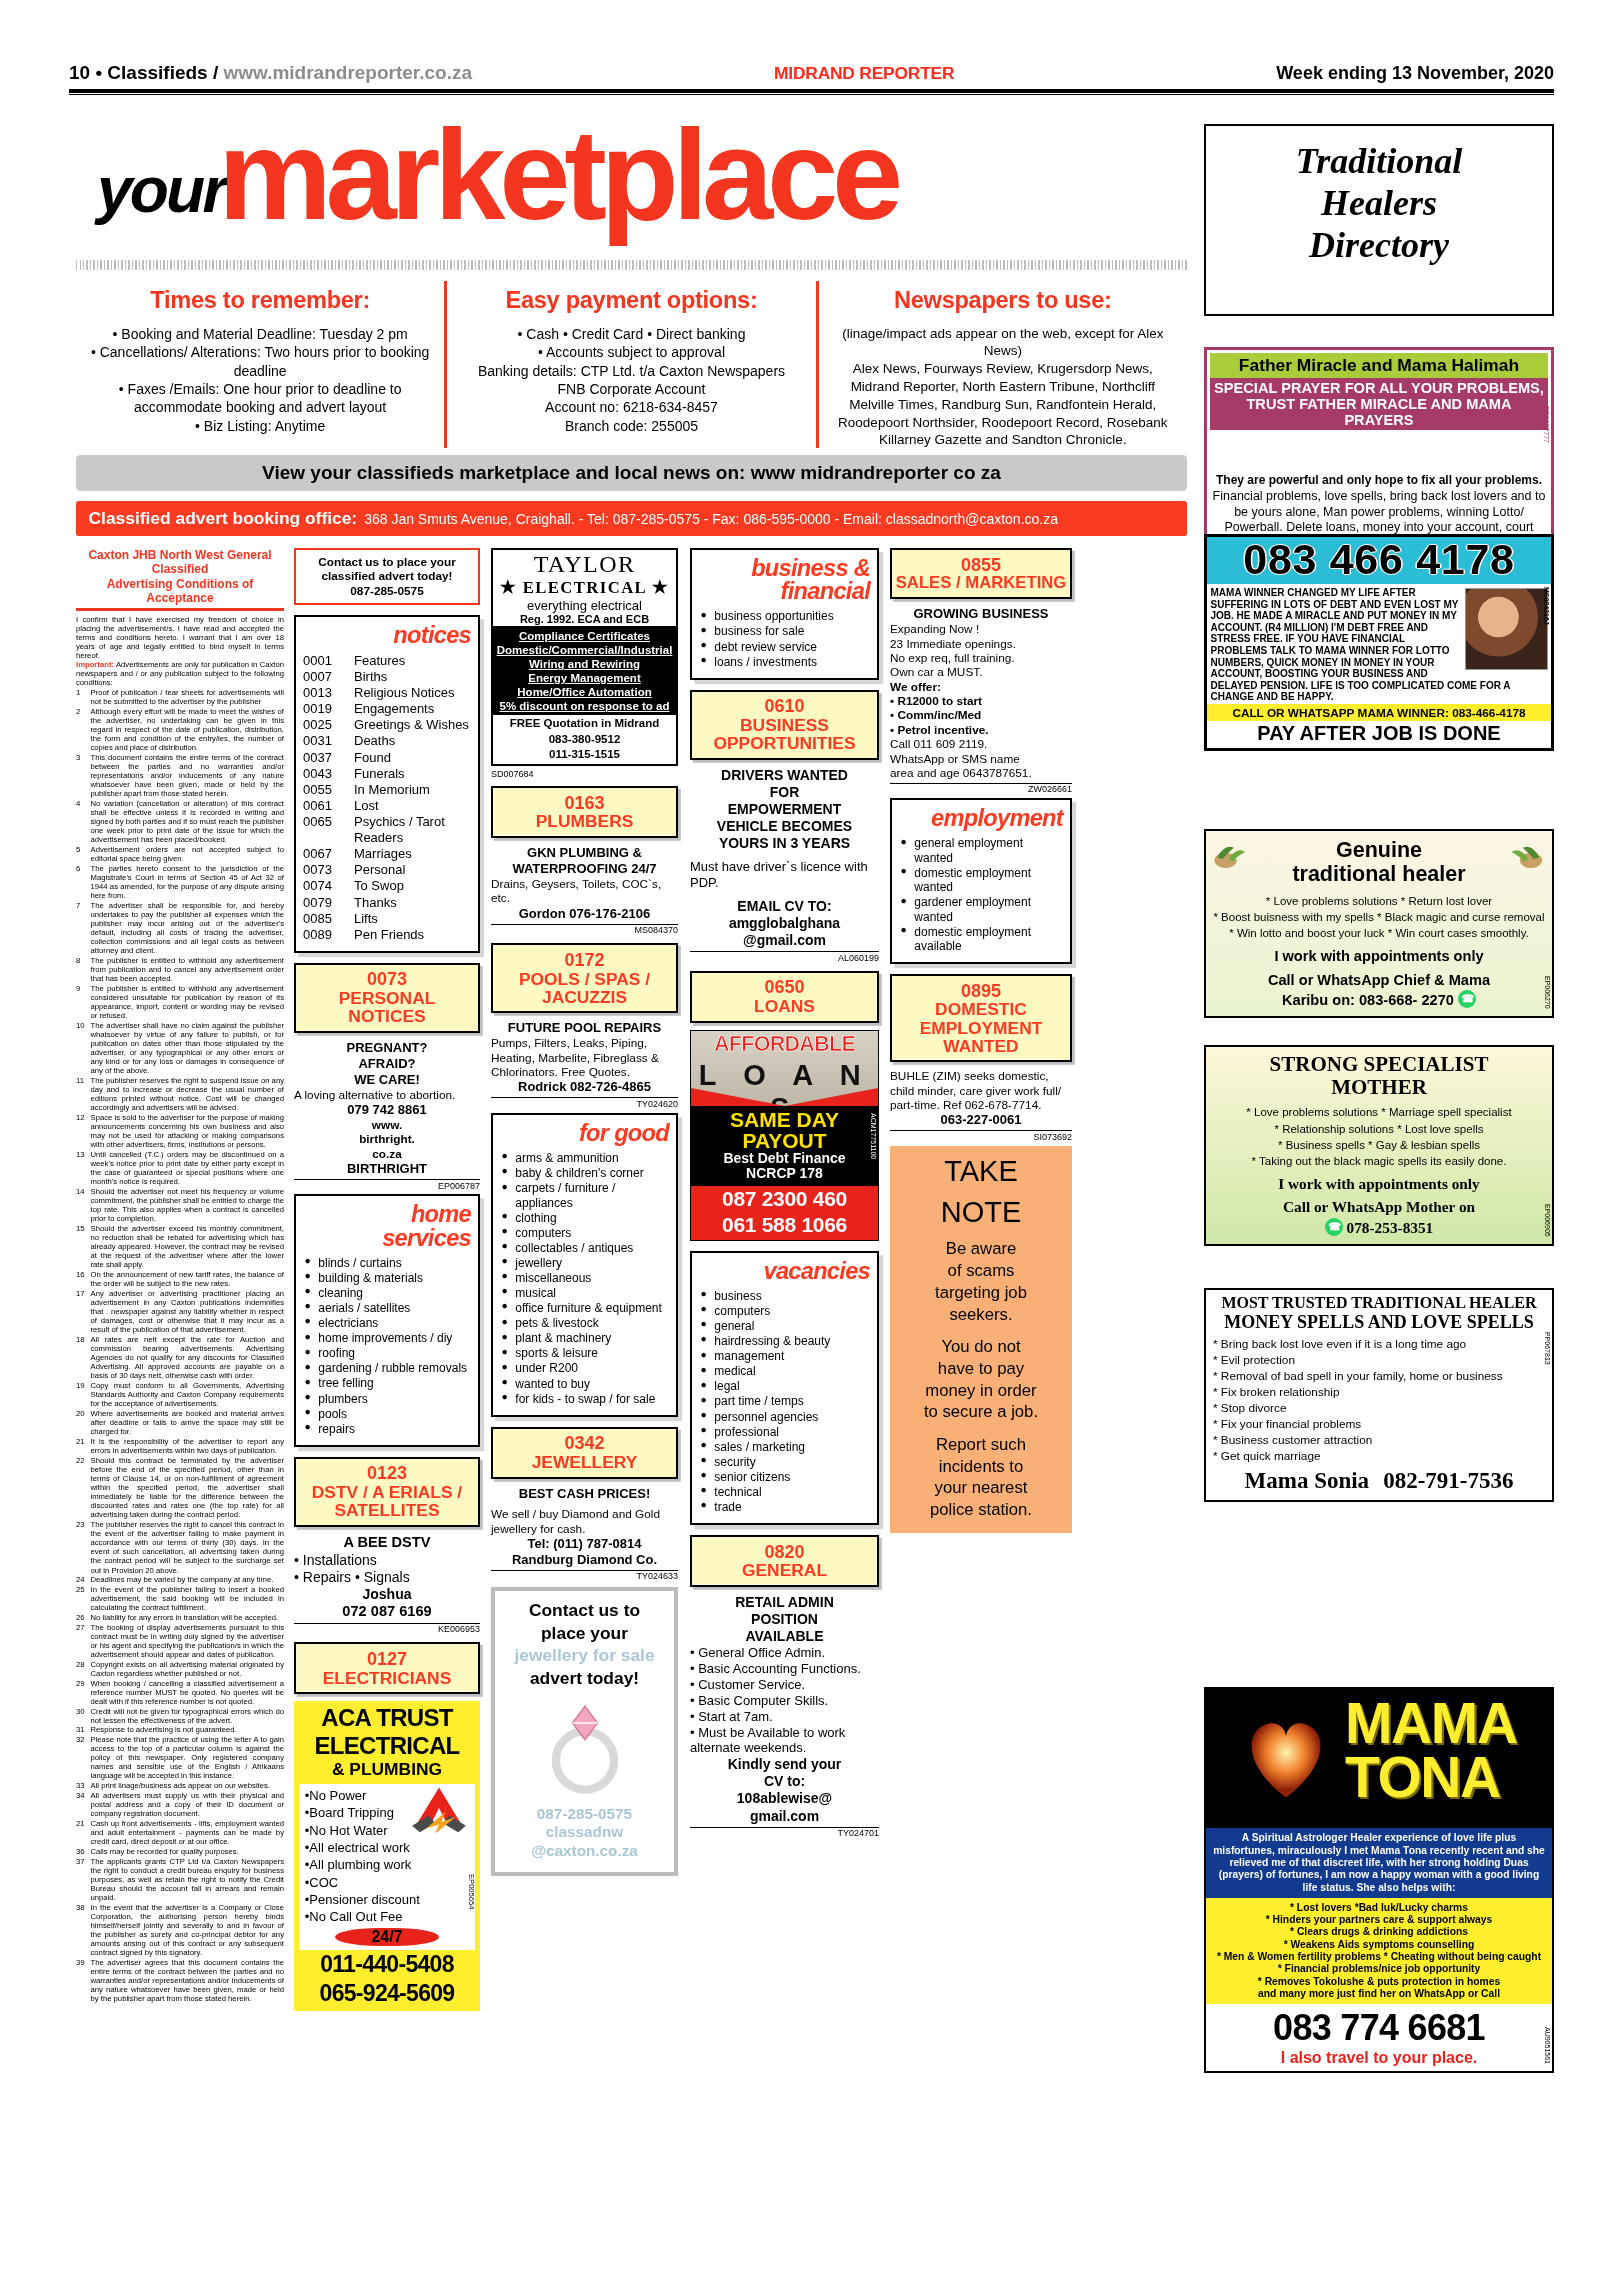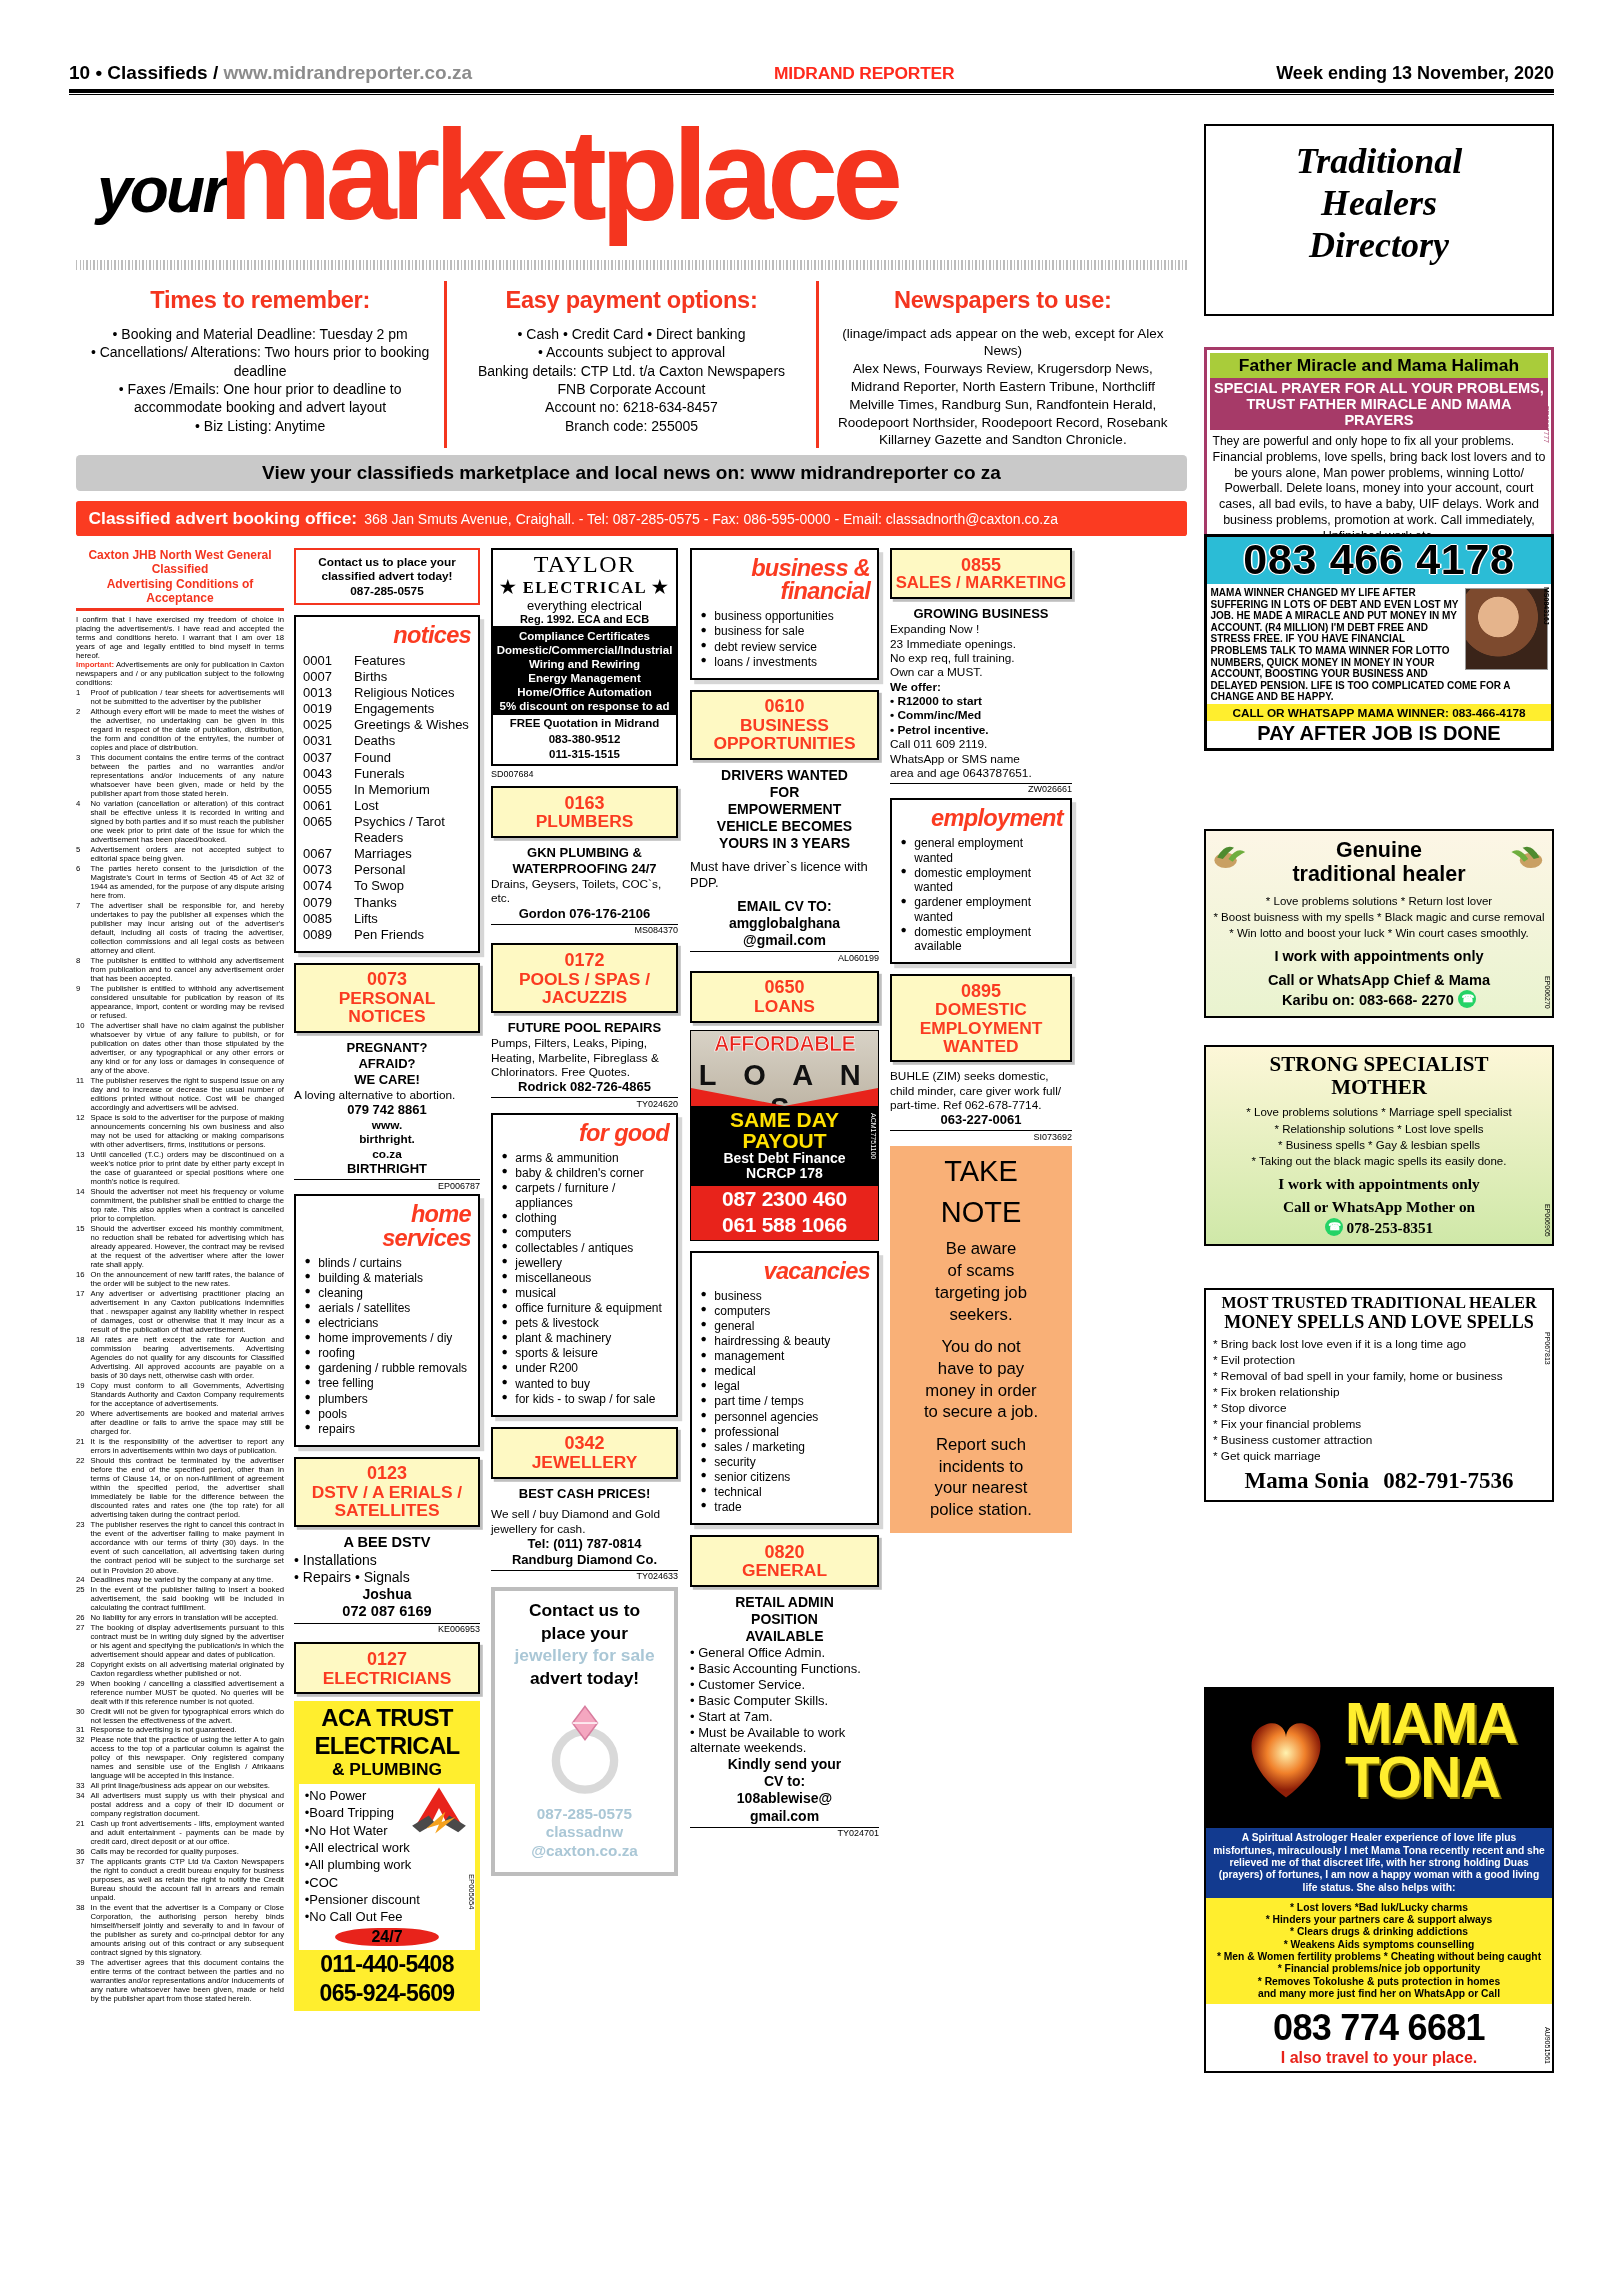--- a/index.html
+++ b/index.html
@@ -96,21 +96,21 @@
   .taylor { border:2.1px solid #000; margin-bottom:2.8px; }
   .taylor .t1 { text-align:center; font-family:"Liberation Serif", serif; font-weight:normal;
                 font-size:24px; letter-spacing:1.4px; line-height:0.95; padding-top:2.8px;}
   .taylor .t2 { text-align:center; font-family:"Liberation Serif", serif; font-weight:bold;
                 font-size:16.7px; letter-spacing:1.4px; position:relative; }
   .taylor .t2 .star { font-size:18px; }
   .taylor .t3 { text-align:center; font-size:13px; }
   .taylor .t4 { text-align:center; font-size:11px; font-weight:bold; border-bottom:1.4px solid #000;
                 padding-bottom:1.4px;}
   .taylor .blk { background:#000; color:#fff; text-align:center; font-size:11.5px;
-                 font-weight:bold; line-height:1.22; padding:2.1px 1.4px; }
+                 font-weight:bold; line-height:1.22; padding:2.1px 1.4px;text-decoration:underline; }
   .taylor .t5 { text-align:center; font-size:11.5px; font-weight:bold; line-height:1.2; padding:1.4px 0 2.1px;}
 
   
   .aca { background:#ffee2e; border:1.4px solid #ffee2e; }
   .aca .ah { text-align:center; font-weight:bold; font-size:24px; line-height:0.95; padding:4.2px 0 1.4px; letter-spacing:-0.7px;}
   .aca .ah2 { text-align:center; font-weight:bold; font-size:17.4px; padding-bottom:3.5px; }
   .aca .inner { background:#fff; margin:0 4.2px; padding:3.5px 5.6px; position:relative; min-height:142px;}
   .aca .inner ul { list-style:none; margin:0; padding:0; font-size:13px; line-height:1.33; font-weight:500;}
   .aca .inner li::before{ content:"\2022 "; }
   .aca .tri { position:absolute; right:4.2px; top:2.8px; width:64px; height:49px; }
@@ -154,21 +154,21 @@
   .thd { position:absolute; left:1204px; top:124px; width:350px; height:192px;
          border:2.1px solid #000; }
   .thd .line { font-family:"Liberation Serif", serif; font-style:italic; font-weight:bold;
                font-size:36px; text-align:center; line-height:1.16; }
 
   .ad-fm { position:absolute; left:1204px; top:347px; width:350px;
            border:3.5px solid #a63a68; padding:2.8px; background:#fff; }
   .ad-fm .g1 { background:#a9cc3a; text-align:center; font-weight:bold; font-size:17.4px; padding:2.1px 0; }
   .ad-fm .p1 { background:#a63a68; color:#fff; text-align:center; font-weight:bold;
                font-size:14.6px; line-height:1.1; padding:2.1px 1.4px; }
-  .ad-fm .t1 { font-weight:normal; font-size:12px; padding:3.5px 2.8px 2.1px; }
+  .ad-fm .t1 { text-align:center; font-weight:bold; font-size:12px; padding:3.5px 2.8px 2.1px;margin-top:39px; }
   .ad-fm .t2 { text-align:center; font-size:12.5px; line-height:1.26; padding:0 2.8px 3.5px; }
   .ad-fm .g2 { background:#a9cc3a; text-align:center; font-weight:bold; font-size:21.5px; padding:2.1px 0; }
   .ad-fm .vref { position:absolute; right:1.4px; top:56px; font-size:7px; color:#a63a68;
                  writing-mode:vertical-rl; }
 
   .ad-mw { position:absolute; left:1204px; top:534px; width:350px; border:3.5px solid #000;
            background:#fff; }
   .ad-mw .y { background:#ffee2e; text-align:center; font-weight:bold; font-size:16px;
               line-height:1.08; padding:2.1px 1.4px; }
   .ad-mw .cy { background:#2bbcd6; text-align:center; font-weight:bold; font-size:43px;

